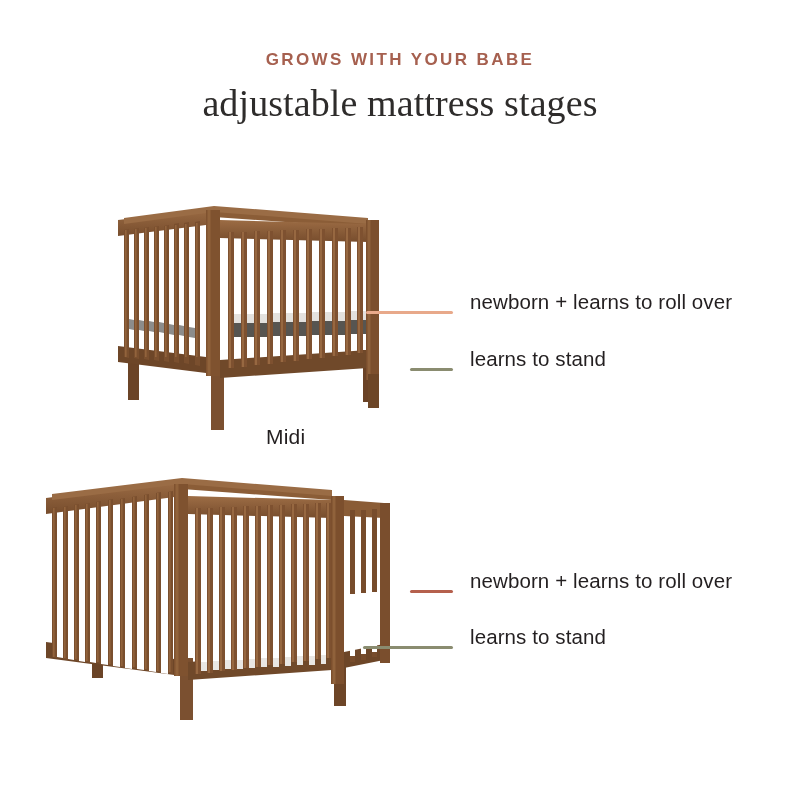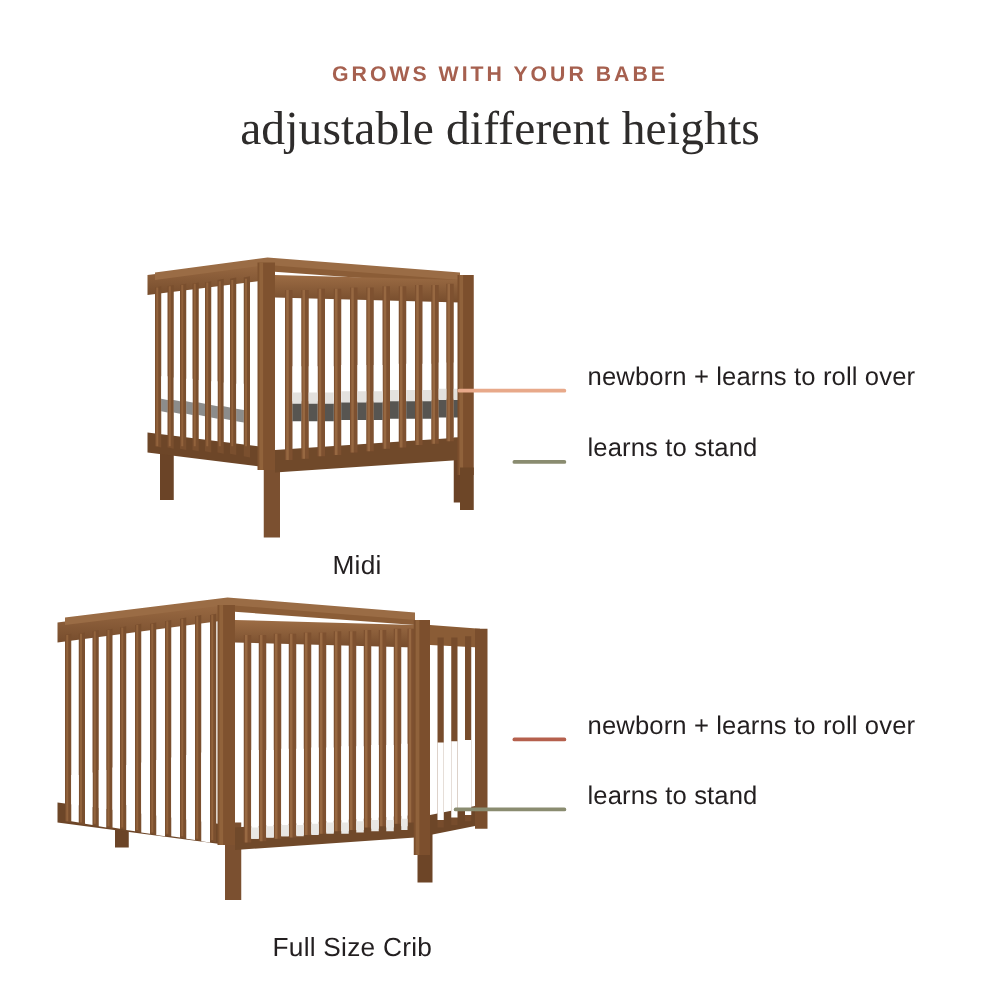--- a/index.html
+++ b/index.html
@@ -44,21 +44,20 @@
   }
   .headline .l2 { display: block; }
 
   .caption {
     position: absolute;
     font-family: "Liberation Sans", sans-serif;
     font-size: 21px;
     color: #231f20;
     letter-spacing: 0.2px;
     white-space: nowrap;
-    margin-top: 16px;
   }
 
   
   .callout {
     position: absolute;
     display: flex;
     align-items: flex-end;
     height: 26px;
   }
   .callout .rule {
@@ -79,21 +78,21 @@
   .crib svg { display: block; }
 </style>
 </head>
 <body>
 
 <div class="page">
 
   <div class="eyebrow">GROWS WITH YOUR BABE</div>
 
   <div class="headline">
-    <span class="l1">adjustable different heights</span>
+    <span class="l1">adjustable mattress stages</span>
   </div>
 
   <div class="crib" style="left:110px; top:198px; width:290px; height:240px;">
     <svg width="290" height="240" viewBox="0 0 290 240">
       <defs>
         <linearGradient id="mWoodV" x1="0" y1="0" x2="1" y2="0">
           <stop offset="0%" stop-color="#8e5e38"></stop>
           <stop offset="45%" stop-color="#7d5130"></stop>
           <stop offset="100%" stop-color="#5f3c22"></stop>
         </linearGradient>
@@ -389,21 +388,20 @@
       </g>
       <g fill="#ffffff">
         <rect x="318" y="122" width="5" height="62"></rect>
         <rect x="329" y="121" width="5" height="61"></rect>
         <rect x="340" y="120" width="5" height="60"></rect>
       </g>
       <rect x="348" y="31" width="10" height="160" fill="#7a4e2d"></rect>
     </svg>
   </div>
 
-  <div class="caption" style="left:218px; top:731px;">Full Size Crib</div>
 
   <div class="callout" style="left:410px; top:567px;">
     <span class="rule" style="width:43px; background:#b5604d;"></span>
     <span class="ctext" style="margin-left:17px;">newborn + learns to roll over</span>
   </div>
 
   <div class="callout" style="left:363px; top:623px;">
     <span class="rule" style="width:90px; background:#8a8c70;"></span>
     <span class="ctext" style="margin-left:17px;">learns to stand</span>
   </div>

